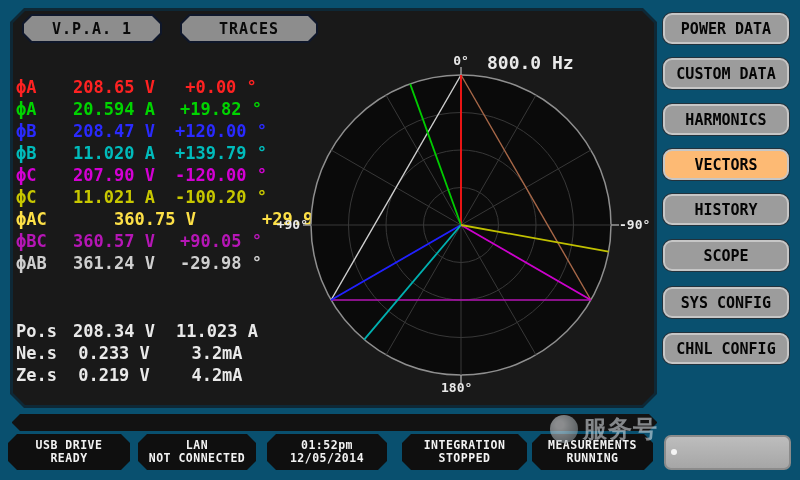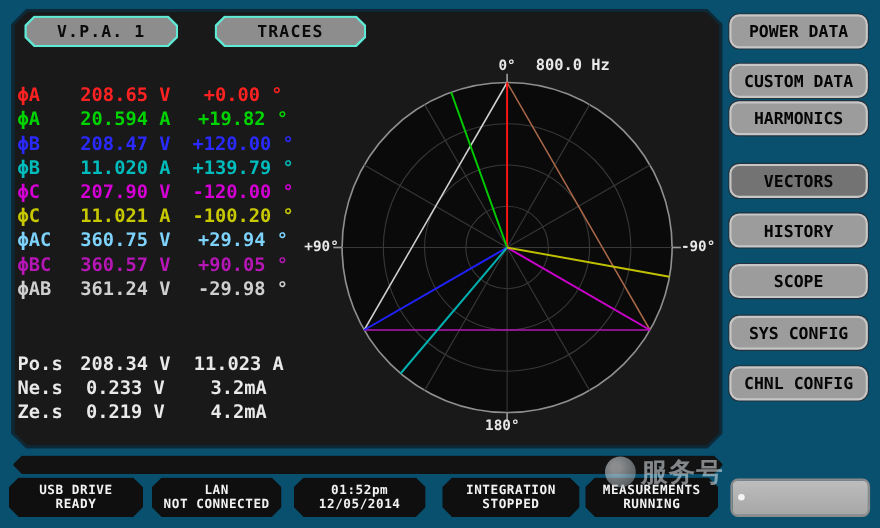--- a/index.html
+++ b/index.html
@@ -7,42 +7,42 @@
           font-family:"DejaVu Sans Mono",monospace;}
   .octo{clip-path:polygon(var(--ch,8px) 0,calc(100% - var(--ch,8px)) 0,100% var(--ch,8px),
         100% calc(100% - var(--ch,8px)),calc(100% - var(--ch,8px)) 100%,var(--ch,8px) 100%,
         0 calc(100% - var(--ch,8px)),0 var(--ch,8px));}
 
   
   .panel-outer{position:absolute;left:10px;top:8px;width:647px;height:400px;background:#0e2836;--ch:14px;}
   .panel-inner{position:absolute;left:3px;top:3px;right:3px;bottom:3px;background:#191919;--ch:12px;}
 
   
-  .btn2{position:absolute;background:#5eead4;--ch:9px;}
+  .btn2{position:absolute;background:#0f172a;--ch:9px;}
   .btn2 .in{position:absolute;inset:2px;background:#8d8d8d;--ch:8px;display:flex;align-items:center;
             justify-content:center;font-size:15px;font-weight:bold;color:#0a0a0a;letter-spacing:1px;}
   .vpa{left:22px;top:14px;width:140px;height:29px;}
-  .traces{left:195px;top:14px;width:138px;height:29px;}
+  .traces{left:180px;top:14px;width:138px;height:29px;}
 
   
   .ptable{position:absolute;left:16px;top:76px;width:262px;}
   .prow{display:grid;grid-template-columns:48px 100px 114px;height:22px;line-height:22px;
         font-size:17px;font-weight:bold;white-space:nowrap;}
   .c-l{text-align:left;}
   .c-v,.c-a{text-align:center;}
 
   
   .stable{position:absolute;left:16px;top:320px;width:256px;color:#e9e9e9;}
   .srow{display:grid;grid-template-columns:48px 100px 106px;height:22px;line-height:22px;
         font-size:17px;font-weight:bold;white-space:nowrap;}
 
   
   .chart-label{position:absolute;color:#e9e9e9;font-size:13px;font-weight:bold;}
   .lbl-0{left:447px;top:53px;width:28px;text-align:center;}
-  .lbl-freq{left:487px;top:52px;font-size:14px;}
+  .lbl-freq{left:487px;top:52px;font-size:18px;}
   .lbl-left{left:268px;top:217px;width:40px;text-align:right;}
   .lbl-right{left:619px;top:217px;width:42px;text-align:left;}
   .lbl-180{left:441px;top:380px;width:40px;}
 
   #chart-svg{position:absolute;left:0;top:0;pointer-events:none;}
 
   
   .sidebar-btn{position:absolute;left:663px;width:126px;height:31px;background:#9c9c9c;
         border:2px solid #c6c6c6;border-radius:9px;box-shadow:0 0 0 1px #23323c;box-sizing:border-box;
         display:flex;align-items:center;justify-content:center;font-size:15px;font-weight:bold;
@@ -109,21 +109,21 @@
     <div class="prow" style="color: rgb(212, 0, 212);">
       <span class="c-l">ϕC</span>
       <span class="c-v">207.90 V</span>
       <span class="c-a">-120.00 °</span>
     </div>
     <div class="prow" style="color: rgb(200, 200, 0);">
       <span class="c-l">ϕC</span>
       <span class="c-v">11.021 A</span>
       <span class="c-a">-100.20 °</span>
     </div>
-    <div class="prow" style="color: #7dd3fc;">
+    <div class="prow" style="color: #fde047; gap: 41px;">
       <span class="c-l">ϕAC</span>
       <span class="c-v">360.75 V</span>
       <span class="c-a">+29.94 °</span>
     </div>
     <div class="prow" style="color: rgb(182, 22, 182);">
       <span class="c-l">ϕBC</span>
       <span class="c-v">360.57 V</span>
       <span class="c-a">+90.05 °</span>
     </div>
     <div class="prow" style="color: rgb(207, 207, 207);">
@@ -183,22 +183,22 @@
       <line x1="461" y1="225" x2="608.6293411953864" y2="251.56271104793748" stroke="#c0c000" stroke-width="1.8"></line>
     </svg>
   <div class="chart-label lbl-0">0°</div>
   <div class="chart-label lbl-freq">800.0 Hz</div>
   <div class="chart-label lbl-left">+90°</div>
   <div class="chart-label lbl-right">-90°</div>
   <div class="chart-label lbl-180">180°</div>
 
   <div class="sidebar-btn" style="top:13px">POWER DATA</div>
   <div class="sidebar-btn" style="top:58px">CUSTOM DATA</div>
-  <div class="sidebar-btn" style="top:92px">HARMONICS</div>
-  <div class="sidebar-btn" style="top: 149px; background: #737373;">VECTORS</div>
+  <div class="sidebar-btn" style="top:104px">HARMONICS</div>
+  <div class="sidebar-btn" style="top: 149px; background: #fdba74;">VECTORS</div>
   <div class="sidebar-btn" style="top:194px">HISTORY</div>
   <div class="sidebar-btn" style="top:287px">SYS CONFIG</div>
   <div class="sidebar-btn" style="top:240px">SCOPE</div>
   <div class="sidebar-btn" style="top:333px">CHNL CONFIG</div>
 
   <div class="bar-empty octo"></div>
 
   <div class="status-cell octo" style="left:8px;width:122px">
     <span>USB DRIVE</span>
     <span>READY</span>

